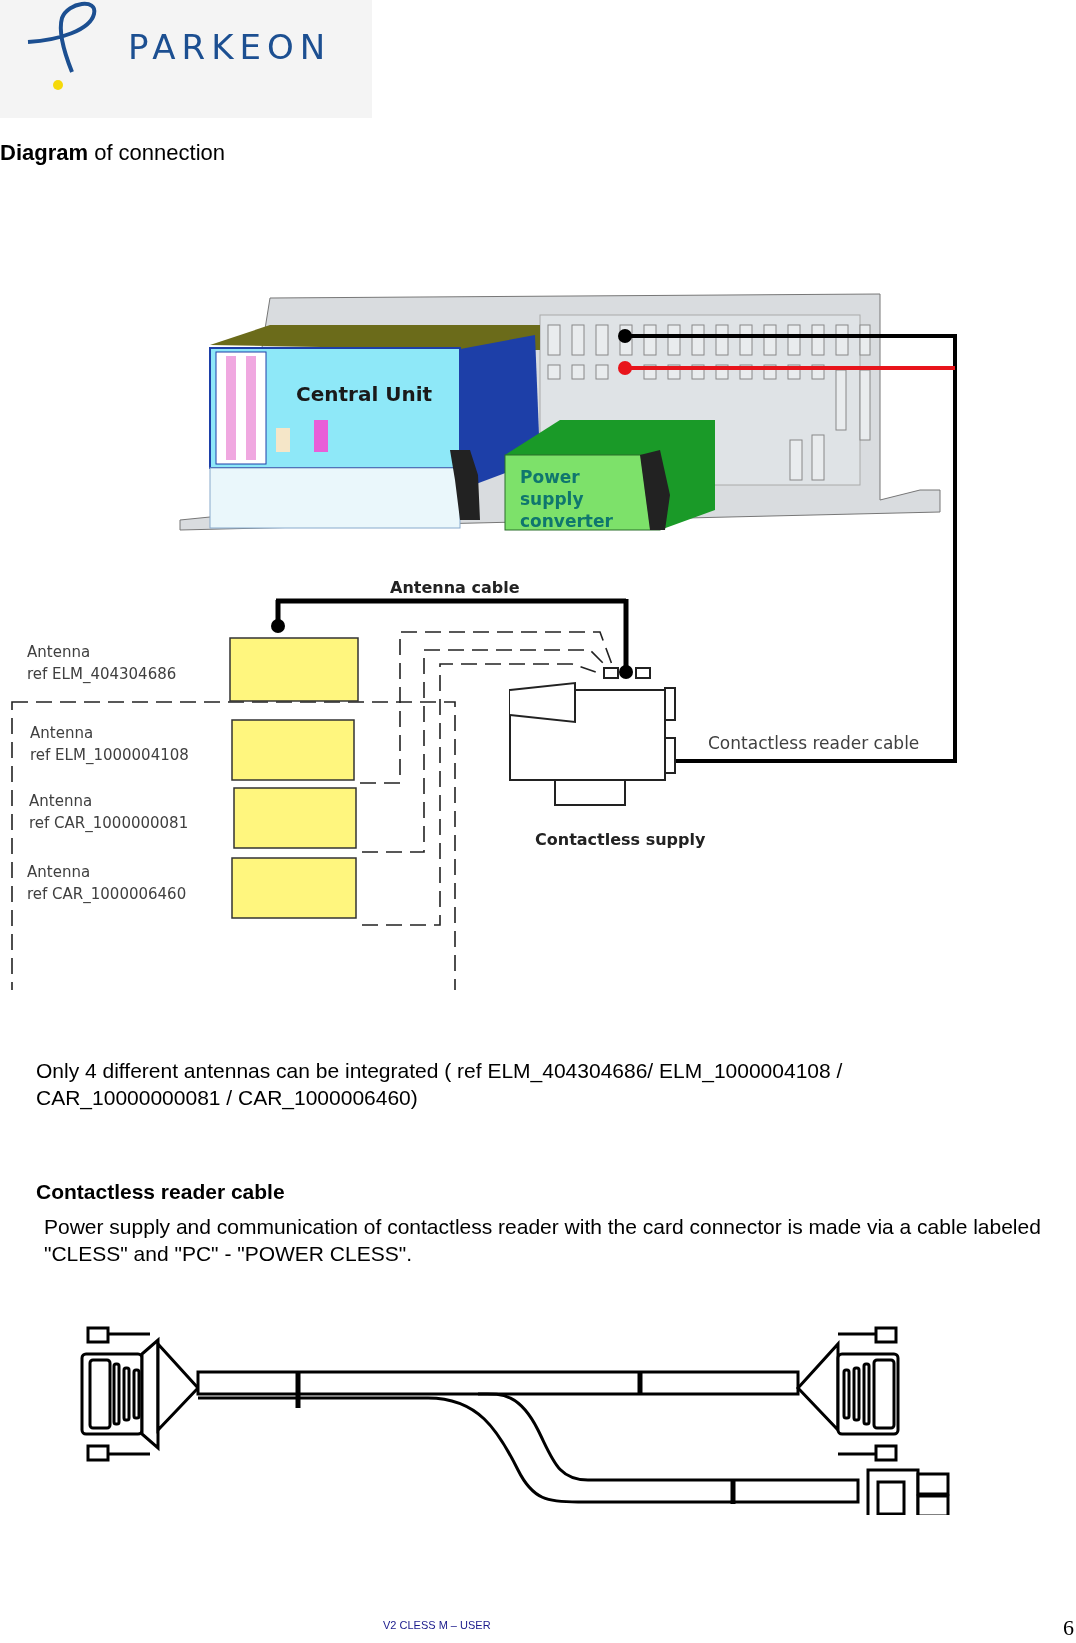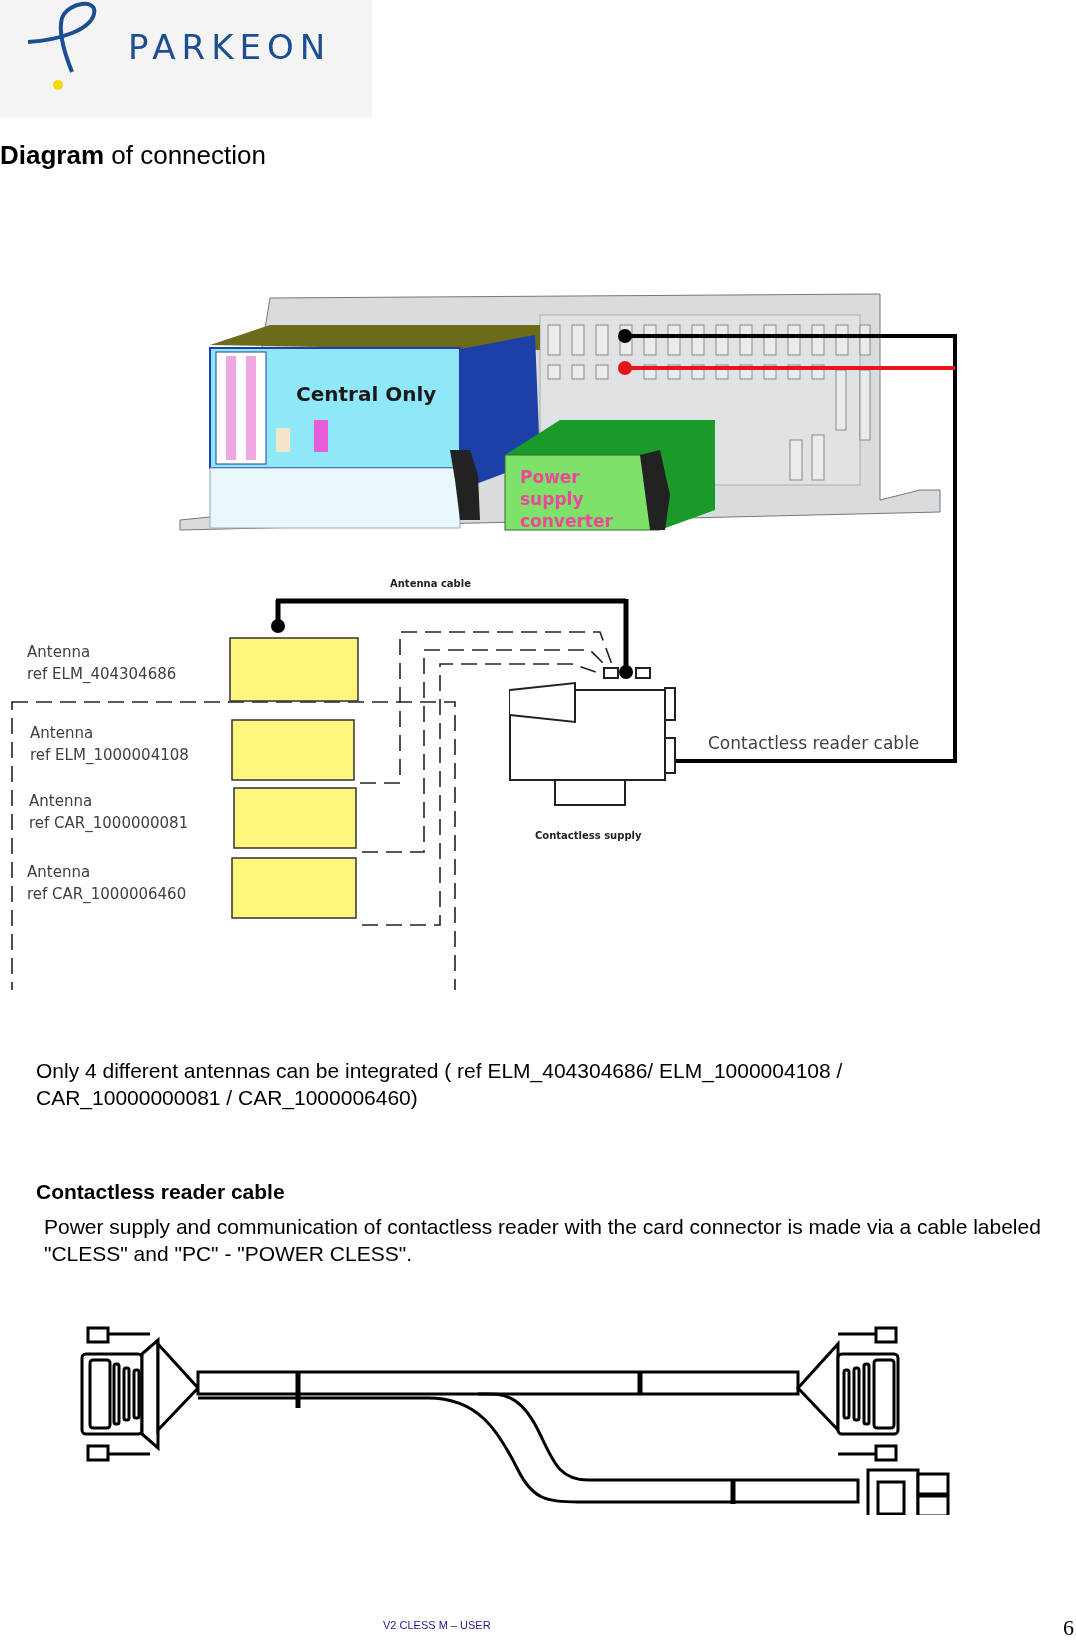--- a/index.html
+++ b/index.html
@@ -1,26 +1,26 @@
 <!DOCTYPE html>
 <html><head>
 <meta charset="utf-8">
 <style>
   html, body { margin:0; padding:0; background:#ffffff; }
   body { width:1076px; height:1643px; position:relative; overflow:hidden; font-family:"Liberation Sans", sans-serif; color:#000; }
   .abs { position:absolute; }
   .logo-box { left:0; top:0; width:372px; height:118px; background:#f4f4f4; }
   .logo-word { left:128px; top:27px; font-family:"DejaVu Sans", sans-serif; font-weight:normal; font-size:34px; letter-spacing:6px; color:#1c4f91; }
-  .section-title { left:0; top:140px; font-size:26px; }
+  .section-title { left:0; top:140px; font-size:22px; }
   .section-title b { font-weight:bold; }
   .diagram { left:0; top:290px; width:1000px; height:700px; }
   .diag-label { font-family:"DejaVu Sans", sans-serif; font-size:15px; color:#404040; line-height:22px; }
   .cu-label { font-family:"DejaVu Sans", sans-serif; font-weight:bold; font-size:20px; color:#1a1a1a; }
-  .ps-label { font-family:"DejaVu Sans", sans-serif; font-weight:bold; font-size:17px; color:#ec4899; line-height:22px; }
-  .small-label { font-family:"DejaVu Sans", sans-serif; font-weight:bold; font-size:10px; color:#222; }
+  .ps-label { font-family:"DejaVu Sans", sans-serif; font-weight:bold; font-size:17px; color:#0f766e; line-height:22px; }
+  .small-label { font-family:"DejaVu Sans", sans-serif; font-weight:bold; font-size:16px; color:#222; }
   .note { left:36px; top:1057px; width:980px; font-size:21px; line-height:27px; }
   .subhead { left:36px; top:1180px; font-size:21px; font-weight:bold; }
   .para { left:0; top:1213px; width:1040px; font-size:21px; line-height:27px;padding-left:44px; }
   .cable-img { left:78px; top:1310px; width:930px; height:205px; }
   .footer { left:383px; top:1619px; font-size:11px; color:#1a1a8c; }
   .pagenum { left:1063px; top:1615px; font-family:"Liberation Serif", serif; font-size:22px; }
 </style>
 </head>
 <body>
 
@@ -120,21 +120,21 @@
       <rect x="510" y="400" width="155" height="90"></rect>
       <path d="M510 400 L575 393 L575 432 L510 425"></path>
       <rect x="555" y="490" width="70" height="25"></rect>
       <rect x="665" y="398" width="10" height="32"></rect>
       <rect x="665" y="448" width="10" height="35"></rect>
       <rect x="604" y="378" width="14" height="10"></rect>
       <rect x="636" y="378" width="14" height="10"></rect>
     </g>
   </svg>
 
-  <div class="abs cu-label" style="left:296px;top:92px">Central Only</div>
+  <div class="abs cu-label" style="left:296px;top:92px">Central Unit</div>
   <div class="abs ps-label" style="left:520px;top:176px">
     <div>Power</div>
     <div>supply</div>
     <div>converter</div>
   </div>
   <div class="abs small-label" style="left:390px;top:288px">Antenna cable</div>
   <div class="abs diag-label" style="left:708px;top:442px;font-size:17px">Contactless reader cable</div>
   <div class="abs small-label" style="left:535px;top:540px">Contactless supply</div>
 
   <div class="abs diag-label" style="left:27px;top:351px">

